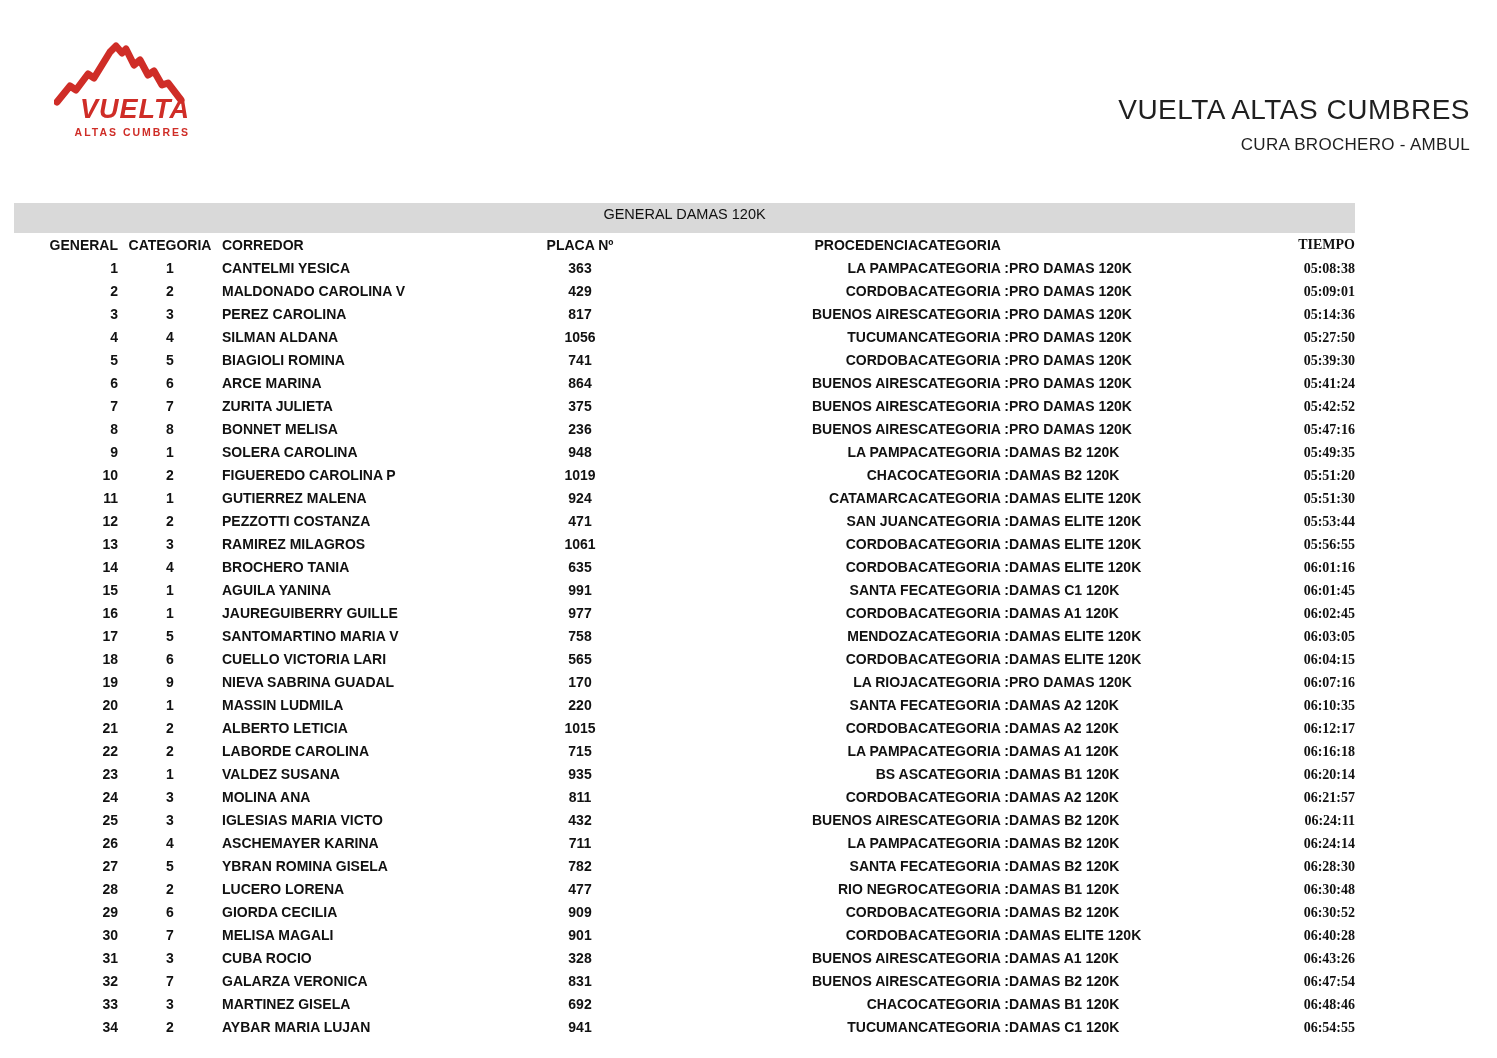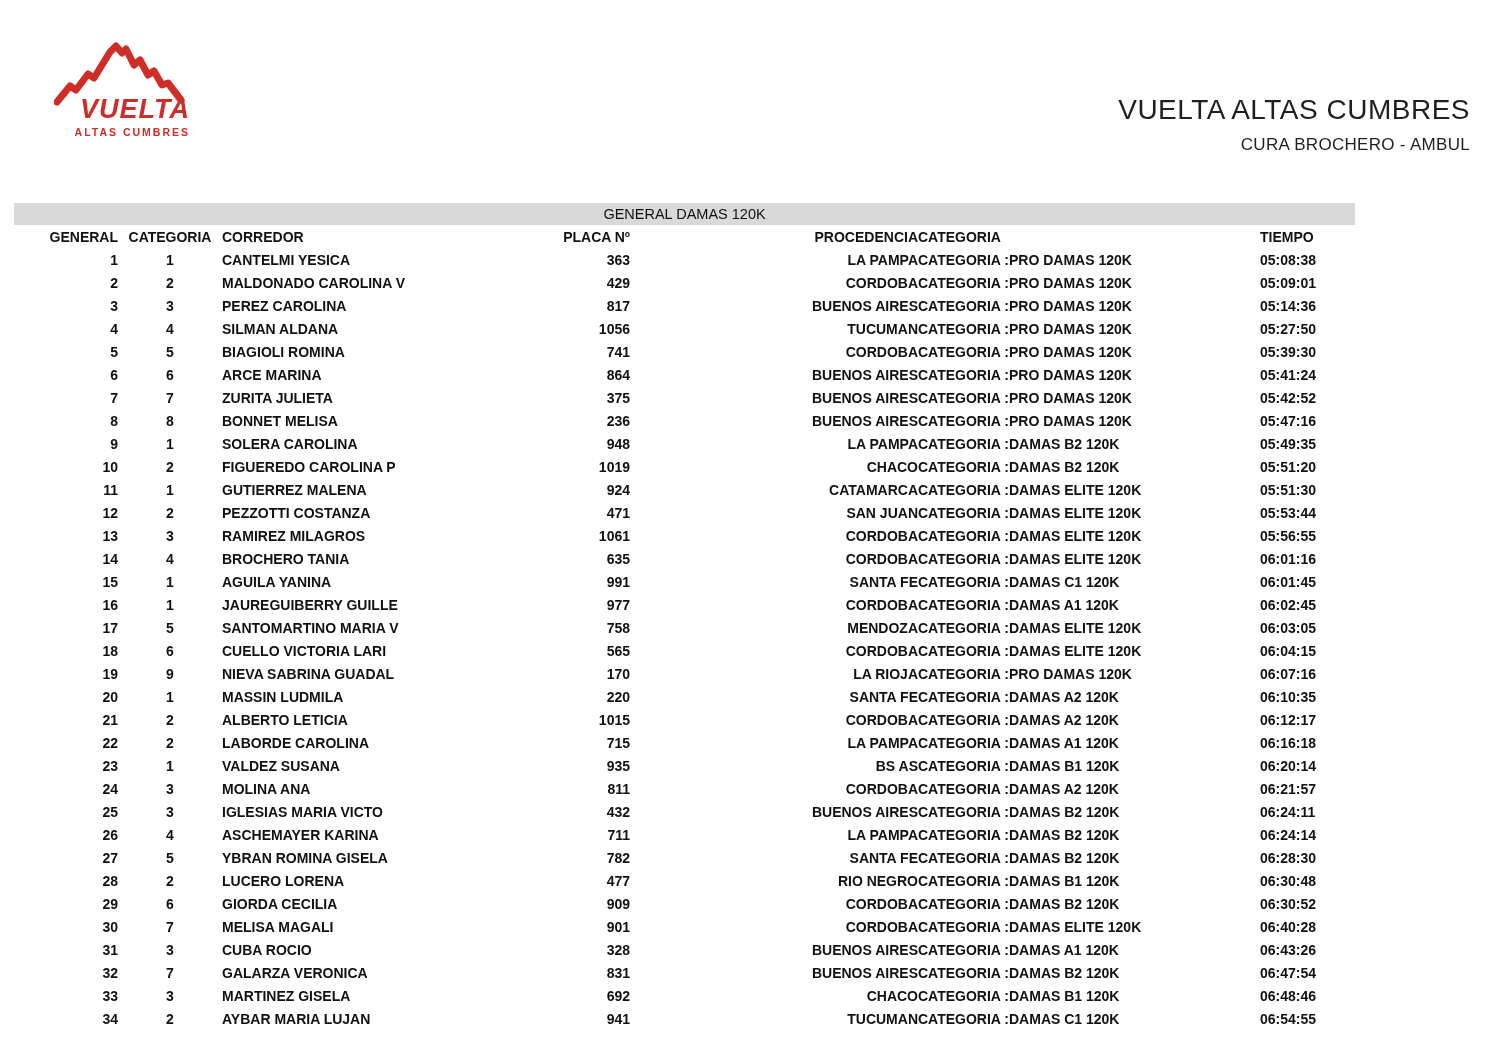--- a/index.html
+++ b/index.html
@@ -64,21 +64,21 @@
   }
 
   
   .table-wrap {
     position: absolute;
     left: 14px;
     top: 203px;
     width: 1341px;
   }
   .section-band {
-    height: 22px;
+    height: 30px;
     background: #d9d9d9;
     text-align: center;
     font-size: 14.5px;
     font-weight: 400;
     color: #111;
     line-height: 23px;
   }
   .row {
     display: grid;
     grid-template-columns: 104px 104px 308px 100px 288px 342px 1fr;
@@ -86,24 +86,24 @@
     line-height: 23px;
     font-size: 14px;
     font-weight: 700;
     color: #111;
     white-space: nowrap;
   }
   .thead.row { height: 24px; line-height: 24px; }
   .c-general     { text-align: right; }
   .c-categoria   { text-align: center; }
   .c-corredor    { text-align: left; }
-  .c-placa       { text-align: right; }
+  .c-placa       { text-align: center; }
   .c-procedencia { text-align: right; }
   .c-categoria2  { text-align: left; }
-  .c-tiempo      { text-align: left; }
+  .c-tiempo      { text-align: right; font-family: Liberation Serif, serif; }
 </style>
 </head>
 <body>
 
 <div class="page">
 
   <div class="logo">
     <svg width="132" height="70" viewBox="0 0 132 70">
       <path d="M3,62 L16,46 L22,50 L34,34 L40,38 L56,12 L62,6 L68,13 L72,9 L80,25 L86,20 L94,35 L100,31 L108,45 L114,43 L127,60" fill="none" stroke="#cf2d27" stroke-width="7" stroke-linejoin="round" stroke-linecap="round"></path>
     </svg>

